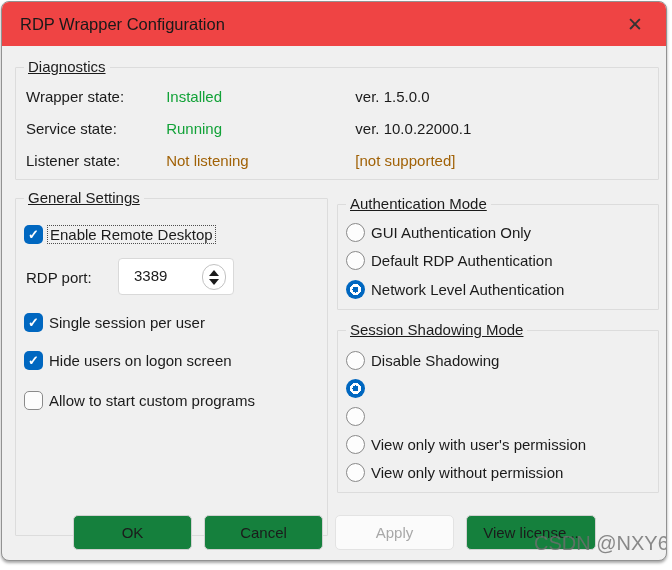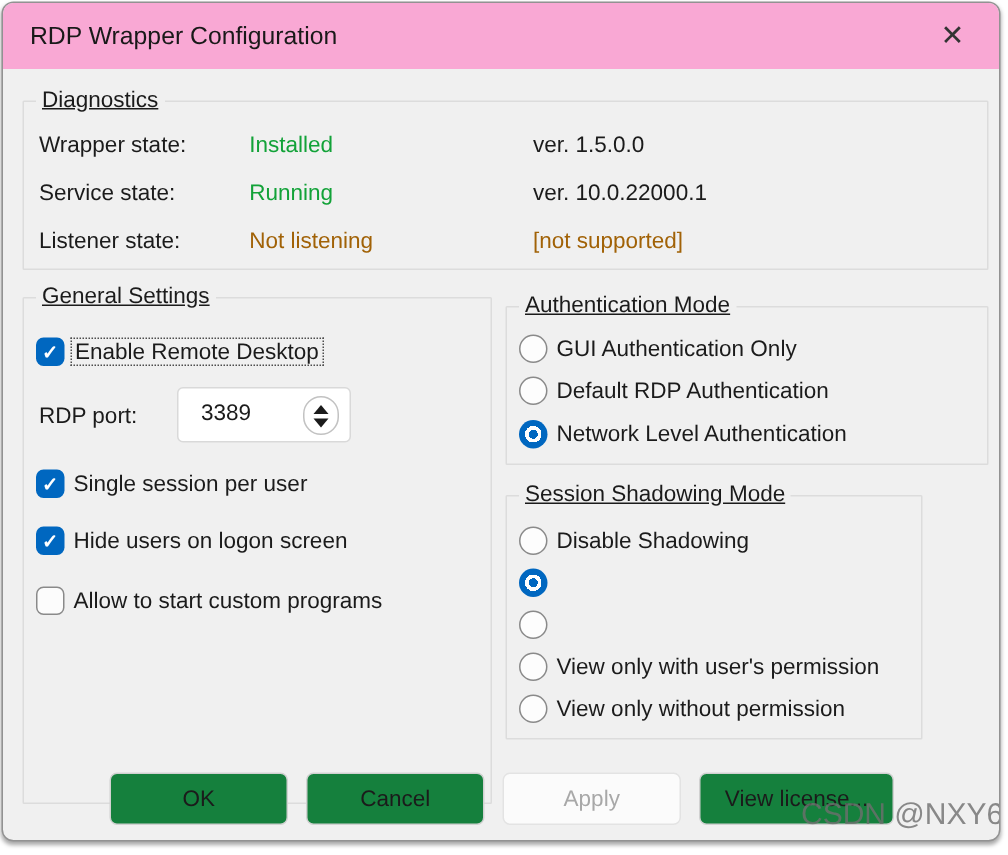--- a/index.html
+++ b/index.html
@@ -3,21 +3,21 @@
 <meta charset="utf-8">
 <style>
   * { box-sizing: border-box; margin: 0; padding: 0; }
   html,body { width:672px; height:570px; background:#ffffff; overflow:hidden;
     font-family:"Liberation Sans", sans-serif; color:#1b1b1b; }
 
   .window { position:absolute; left:1px; top:1px; width:666px; height:560px;
     background:#f0f0f0; border:1px solid #929292; border-radius:8px;
     box-shadow:0 2px 3px rgba(0,0,0,0.35); overflow:hidden; }
 
-  .titlebar { position:relative; height:44px; background:#f9a8d4;
+  .titlebar { position:relative; height:44px; background:#ef4444;
     display:flex; align-items:center; padding-left:18px; }
   .title-text { font-size:16.5px; color:#191919; }
   .close-btn { position:absolute; right:14px; top:6px; width:34px; height:32px;
     display:flex; align-items:center; justify-content:center;
     font-size:19px; color:#333; cursor:pointer; }
 
   .body { position:relative; width:100%; height:516px; }
 
   .group { position:absolute; border:1px solid #dcdcdc; border-radius:1px; }
   .group-label { position:absolute; top:-10px; left:8px; background:#f0f0f0;
@@ -49,21 +49,21 @@
   .spinner { position:absolute; right:7px; top:5px; width:24px; height:26px;
     border:1px solid #c2c2c2; border-radius:12px;
     display:flex; flex-direction:column; align-items:center; justify-content:center; cursor:pointer; }
   .spin-up, .spin-down { width:0; height:0; border-left:5px solid transparent;
     border-right:5px solid transparent; }
   .spin-up   { border-bottom:6px solid #1b1b1b; margin-bottom:3px; }
   .spin-down { border-top:6px solid #1b1b1b; }
 
   
   .g-auth    { left:335px; top:158px; width:322px; height:106px; }
-  .g-shadow  { left:335px; top:284px; width:278px; height:163px; }
+  .g-shadow  { left:335px; top:284px; width:322px; height:163px; }
   .radio-row { position:absolute; left:8px; display:flex; align-items:center; gap:6px;
     font-size:15px; white-space:nowrap; cursor:default; }
   .radio { width:19px; height:19px; border-radius:50%; flex:0 0 19px; }
   .radio.off { background:#fdfdfd; border:1px solid #8a8a8a; }
   .radio.on  { background:radial-gradient(circle at center,
                  #0067c0 0 3px, #ffffff 3px 5.5px, #0067c0 5.5px 100%); }
 
   
   .btn { position:absolute; top:469px; height:35px; background:#15803d;
     border:1px solid #d1d1d1; border-radius:5px; font-size:15px;

